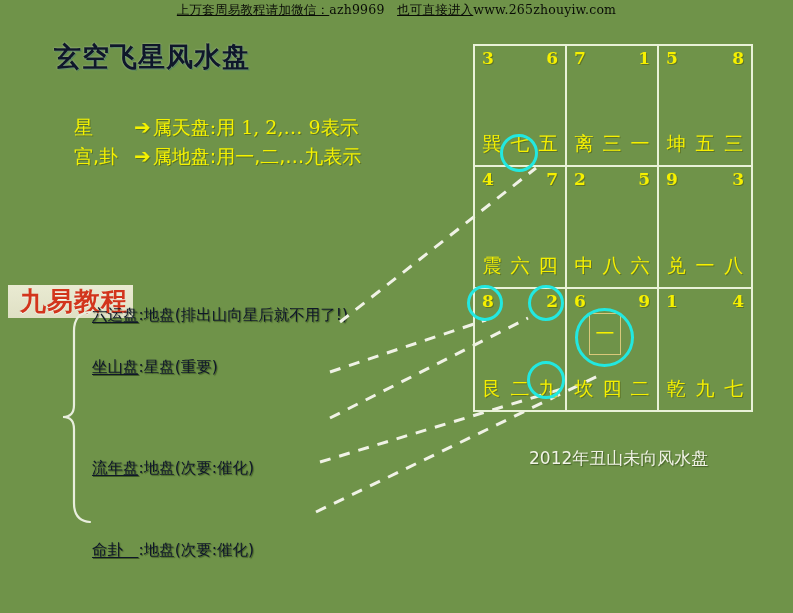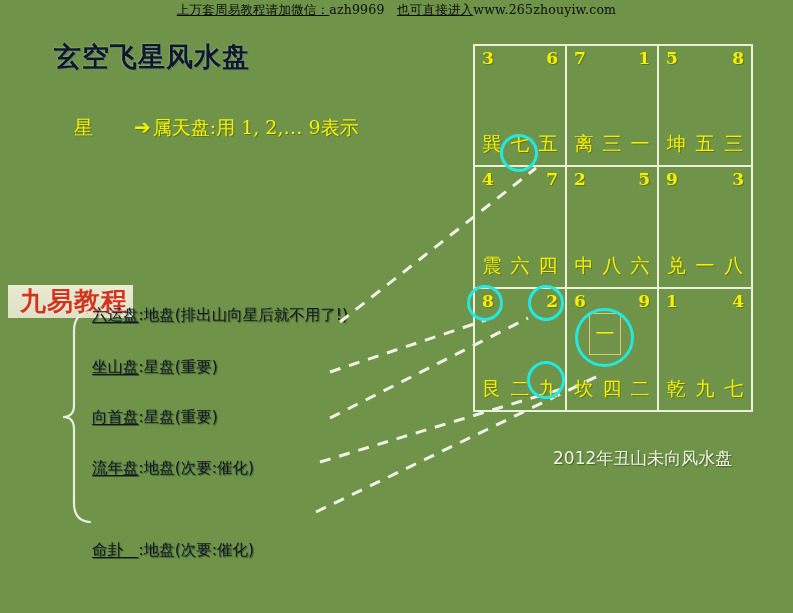--- a/index.html
+++ b/index.html
@@ -110,53 +110,54 @@
     position:absolute;border:1.5px solid #d9c87a;box-sizing:border-box;
     color:#f6f000;font-size:19px;
     display:flex;align-items:center;justify-content:center;
   }
 
   
   .caption{
     position:absolute;left:529px;top:447px;
     color:#f1f3e6;font-size:17px;white-space:nowrap;
     text-shadow:1px 1px 1px rgba(30,50,10,.5);
-    margin-left:24px;
   }
 
   
   .connectors{position:absolute;left:0;top:0;width:793px;height:613px;pointer-events:none;}
 </style>
 </head>
 <body>
 
 <div id="root">
 
   <div class="banner">
     <span class="u">上万套周易教程请加微信：</span><span class="lat">azh9969</span>&nbsp;&nbsp;&nbsp;<span class="u">也可直接进入</span><span class="lat">www.265zhouyiw.com</span>
   </div>
 
   <div class="title">玄空飞星风水盘</div>
 
   <div class="legend">
     <span class="row">
       <span class="k">星</span><span class="arrow">➔</span><span class="num">属天盘:用 1, 2,…  9表示</span>
     </span>
+    <span class="row">
+      <span class="k">宫,卦</span><span class="arrow">➔</span><span>属地盘:用一,二,…九表示</span>
+    </span>
   </div>
 
   <div class="watermark">九易教程</div>
 
   <div class="listwrap">
     <svg class="brace" viewBox="0 0 36 215">
       <path d="M30 3 Q14 4 14 22 L14 96 Q14 108 3 108 Q14 108 14 120 L14 194 Q14 212 30 213" fill="none" stroke="#e8eedd" stroke-width="2.2" stroke-linecap="round"></path>
     </svg>
 
     <div class="litem" style="top:0px;"><span class="uline">六运盘</span><span>:地盘(排出山向星后就不用了!)</span></div>
     <div class="litem" style="top:52px;"><span class="uline">坐山盘</span><span>:星盘(重要)</span></div>
-    <div class="litem" style="top:102px;"><span class="uline">向首盘</span><span>:星盘(重要)</span></div>
     <div class="litem" style="top:153px;"><span class="uline">流年盘</span><span>:地盘(次要:催化)</span></div>
     <div class="litem" style="top:203px;margin-top:32px;"><span class="uline">命卦　</span><span>:地盘(次要:催化)</span></div>
   </div>
 
   <svg class="connectors">
     <g stroke="#f0f2e6" stroke-width="3" stroke-dasharray="11 9" fill="none" stroke-linecap="butt">
       <line x1="340" y1="322" x2="536" y2="168"></line>
       <line x1="330" y1="372" x2="486" y2="320"></line>
       <line x1="330" y1="418" x2="528" y2="318"></line>
       <line x1="320" y1="462" x2="565" y2="388"></line>

